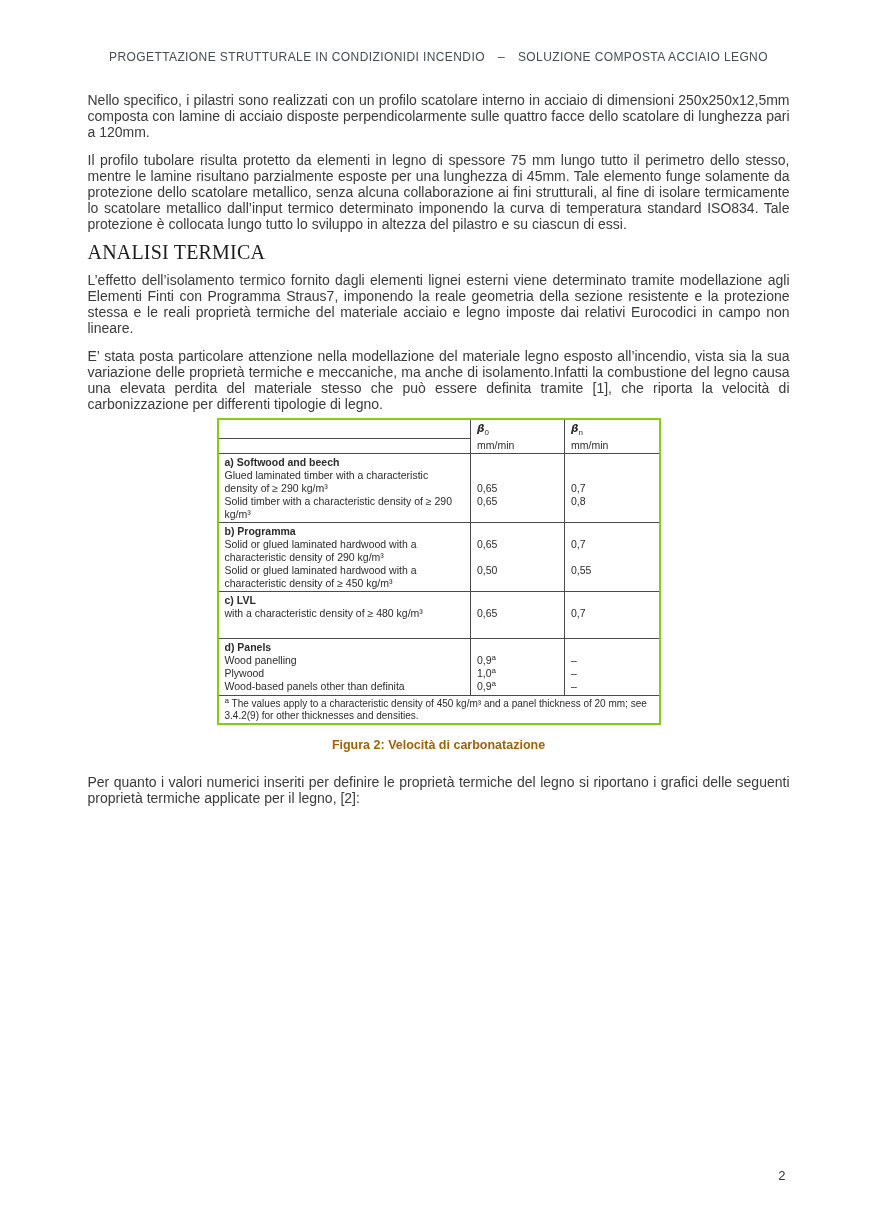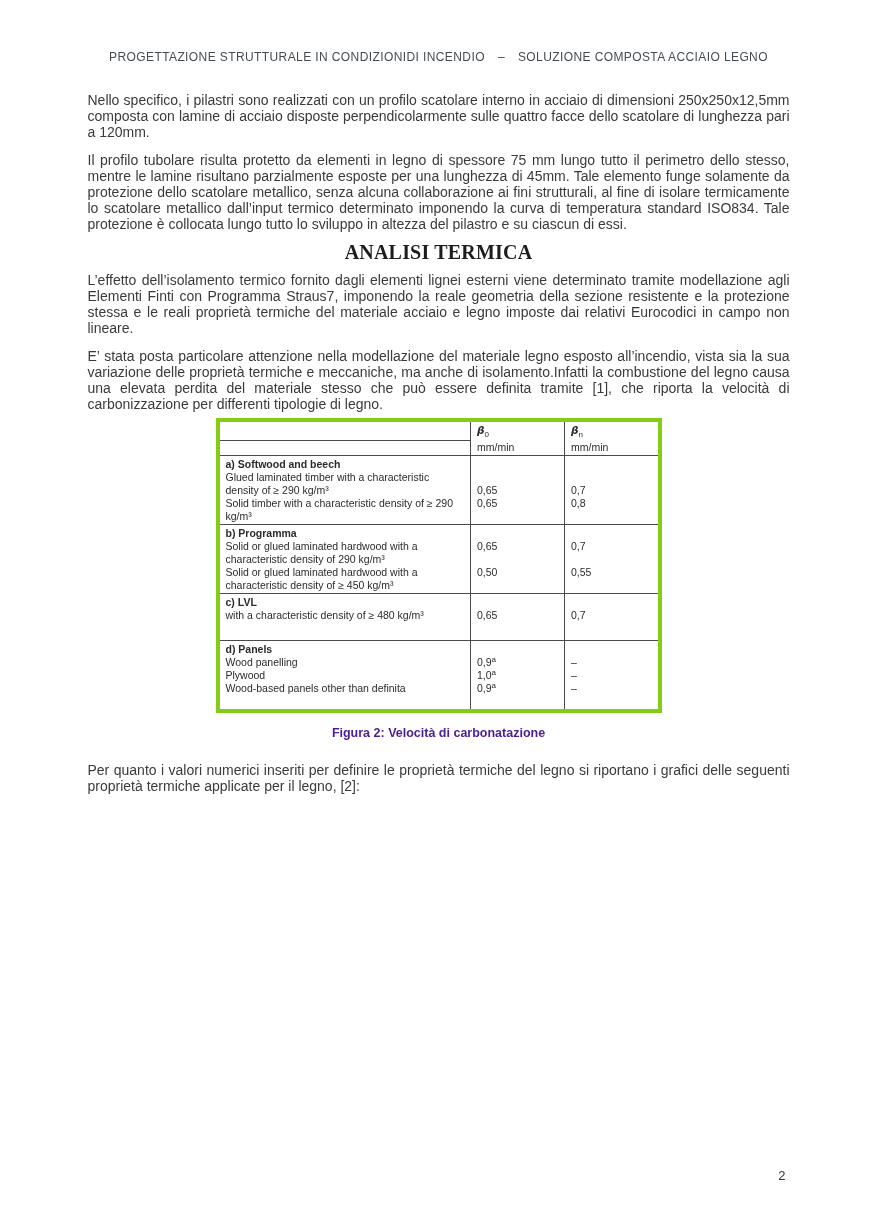--- a/index.html
+++ b/index.html
@@ -28,35 +28,34 @@
     margin-top: 12px;
     font-size: 14px;
     line-height: 16px;
     text-align: justify;
     color: #3a3a3a;
   }
   p.first-para { margin-top: 28px; }
   h1.section-heading {
     margin-top: 8px;
     font-family: "Liberation Serif", serif;
-    font-weight: bold;
+    font-weight: normal;
     font-size: 20px;
     line-height: 24px;
     color: #1c1c1c;
     letter-spacing: 0.2px;
-    text-align: center;
   }
   h1.section-heading + p.body-text { margin-top: 8px; }
   .figure { margin-top: 6px; }
   table.carb-table {
     table-layout: fixed;
     width: 442px;
     margin: 0 auto;
     border-collapse: collapse;
-    border: 4px solid #84cc16;
+    border: 2px solid #84cc16;
     font-size: 10.5px;
     line-height: 13px;
     color: #2b2b2b;
   }
   table.carb-table col.c1 { width: 253px; }
   table.carb-table col.c2 { width: 94px; }
   table.carb-table col.c3 { width: 95px; }
   table.carb-table td {
     border: 1px solid #4a4a4a;
     vertical-align: top;
@@ -72,21 +71,21 @@
   td.head-val sub { font-size: 8px; }
   .sec-title { font-weight: bold; }
   .val-cell .val { height: 13px; line-height: 13px; }
   sup { font-size: 8px; vertical-align: super; line-height: 0; }
   td.foot-cell { font-size: 10px; line-height: 12px; padding: 2px 6px 3px 6px; }
   .figure-caption {
     margin-top: 13px;
     text-align: center;
     font-weight: bold;
     font-size: 12.5px;
-    color: #4c1d95;
+    color: #a16207;
   }
   p.after-figure { margin-top: 22px; }
   .page-number {
     position: absolute;
     top: 1168px;
     right: 76px;
     font-size: 13px;
     color: #333333;
   }
 </style>
@@ -161,37 +160,40 @@
                 <div class="sec-label">with a characteristic density of ≥ 480 kg/m³</div>
               </td>
               <td class="val-cell">
                 <div class="val" style="margin-top: 13px;">0,65</div>
               </td>
               <td class="val-cell">
                 <div class="val" style="margin-top: 13px;">0,7</div>
               </td>
             </tr>
             <tr style="height: 53px;">
-              <td style="padding-bottom: 14px;">
+              <td style="padding-bottom: 2px;">
                 <div class="sec-title">d) Panels</div>
                 <div class="sec-label">Wood panelling</div>
                 <div class="sec-label">Plywood</div>
                 <div class="sec-label">Wood-based panels other than definita</div>
               </td>
               <td class="val-cell">
                 <div class="val" style="margin-top: 13px;">0,9<sup>a</sup></div>
                 <div class="val">1,0<sup>a</sup></div>
                 <div class="val">0,9<sup>a</sup></div>
               </td>
               <td class="val-cell">
                 <div class="val" style="margin-top: 13px;">–</div>
                 <div class="val">–</div>
                 <div class="val">–</div>
               </td>
             </tr>
+            <tr>
+              <td colspan="3" class="foot-cell"><sup>a</sup> The values apply to a characteristic density of 450 kg/m³ and a panel thickness of 20 mm; see 3.4.2(9) for other thicknesses and densities.</td>
+            </tr>
           </tbody>
       </table>
       <div class="figure-caption">Figura 2: Velocità di carbonatazione</div>
     </div>
 
     <p class="body-text after-figure">Per quanto i valori numerici inseriti per definire le proprietà termiche del legno si riportano i grafici delle seguenti proprietà termiche applicate per il legno, [2]:</p>
 
   </div>
   <div class="page-number">2</div>
 </div>

